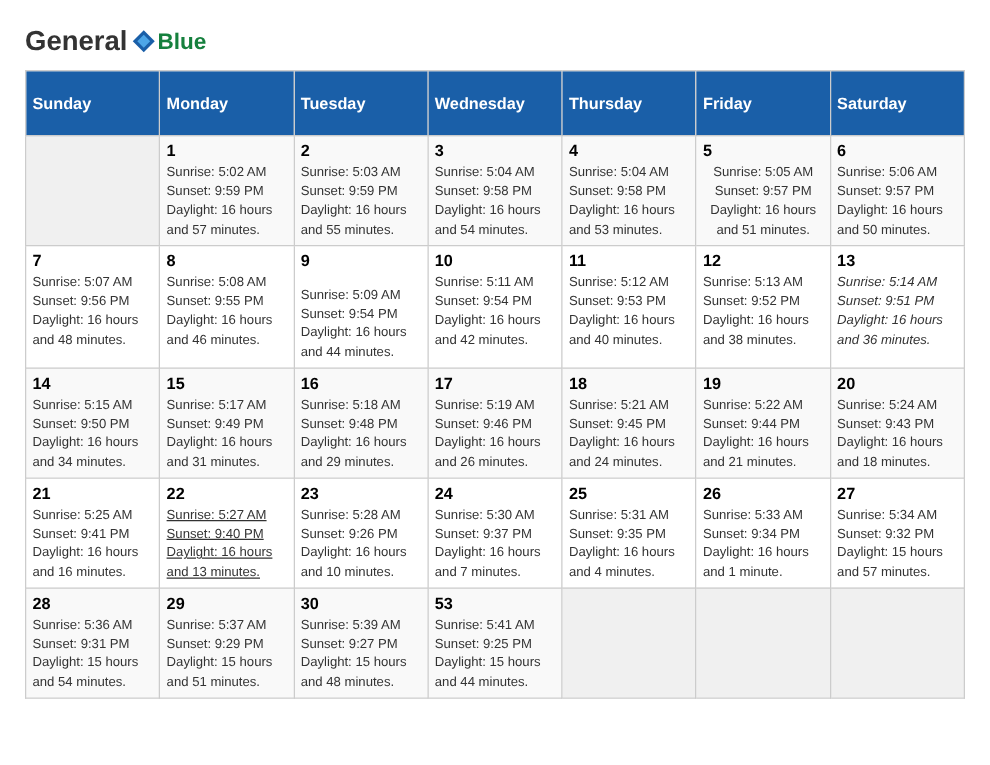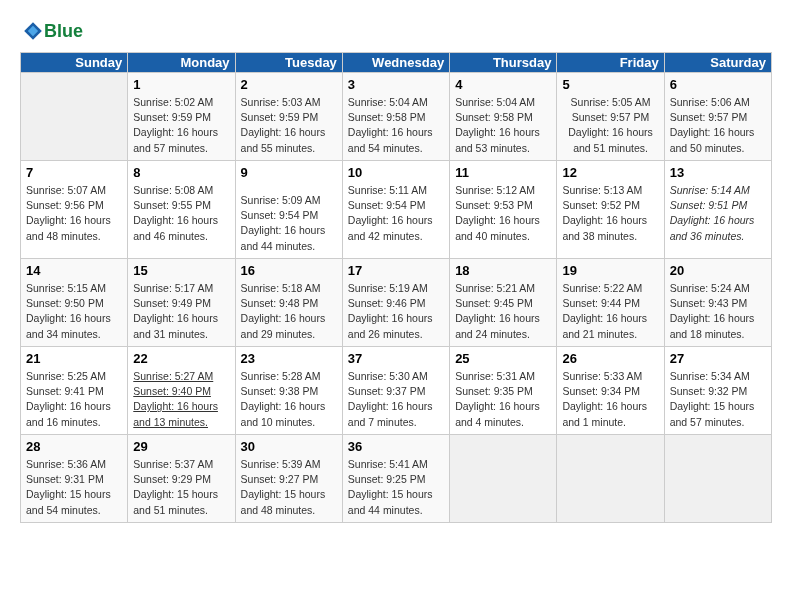--- a/index.html
+++ b/index.html
@@ -43,22 +43,22 @@
       color: #555;
     }
     table {
       width: 100%;
       border-collapse: collapse;
       font-size: 11px;
     }
     thead tr th {
       background-color: #1a5fa8;
       color: #fff;
-      text-align: right;
-      padding: 2px 5px;
+      text-align: left;
+      padding: 18px 5px;
       font-size: 13px;
       font-weight: bold;
       border: 1px solid #ccc;
     }
     tbody tr td {
       border: 1px solid #ccc;
       vertical-align: top;
       padding: 4px 5px;
       min-height: 80px;
       height: 88px;
@@ -82,20 +82,21 @@
     td.empty {
       background-color: #f0f0f0 !important;
     }
   </style>
 </head>
 <body>
 
 <div class="header">
   <div class="logo">
       <div style="display: flex; align-items: center;">
+        <span class="logo-text-general">General</span>
         <svg width="22" height="22" viewBox="0 0 30 30" style="margin-left: 2px;">
           <polygon points="15,3 27,15 15,27 3,15" fill="#1a5fa8"></polygon>
           <polygon points="15,8 22,15 15,22 8,15" fill="#4da6e8"></polygon>
         </svg>
       </div>
       <div><span class="logo-text-blue">Blue</span></div>
     </div>
   <div class="title-block">
     <div class="month-year"></div>
     <div class="location"></div>
@@ -273,26 +274,26 @@
         <td>
           <div class="day-number">22</div>
           <div class="day-detail" style="white-space: pre-line; text-decoration: underline;">Sunrise: 5:27 AM
 Sunset: 9:40 PM
 Daylight: 16 hours
 and 13 minutes.</div>
         </td>
         <td>
           <div class="day-number">23</div>
           <div class="day-detail" style="white-space: pre-line;">Sunrise: 5:28 AM
-Sunset: 9:38 PM
+Sunset: 9:26 PM
 Daylight: 16 hours
 and 10 minutes.</div>
         </td>
         <td>
-          <div class="day-number">37</div>
+          <div class="day-number">24</div>
           <div class="day-detail" style="white-space: pre-line;">Sunrise: 5:30 AM
 Sunset: 9:37 PM
 Daylight: 16 hours
 and 7 minutes.</div>
         </td>
         <td>
           <div class="day-number">25</div>
           <div class="day-detail" style="white-space: pre-line;">Sunrise: 5:31 AM
 Sunset: 9:35 PM
 Daylight: 16 hours
@@ -329,21 +330,21 @@
 and 51 minutes.</div>
         </td>
         <td>
           <div class="day-number">30</div>
           <div class="day-detail" style="white-space: pre-line;">Sunrise: 5:39 AM
 Sunset: 9:27 PM
 Daylight: 15 hours
 and 48 minutes.</div>
         </td>
         <td>
-          <div class="day-number">36</div>
+          <div class="day-number">53</div>
           <div class="day-detail" style="white-space: pre-line;">Sunrise: 5:41 AM
 Sunset: 9:25 PM
 Daylight: 15 hours
 and 44 minutes.</div>
         </td>
         <td class="empty"></td>
         <td class="empty"></td>
         <td class="empty"></td>
       </tr>
     </tbody>

